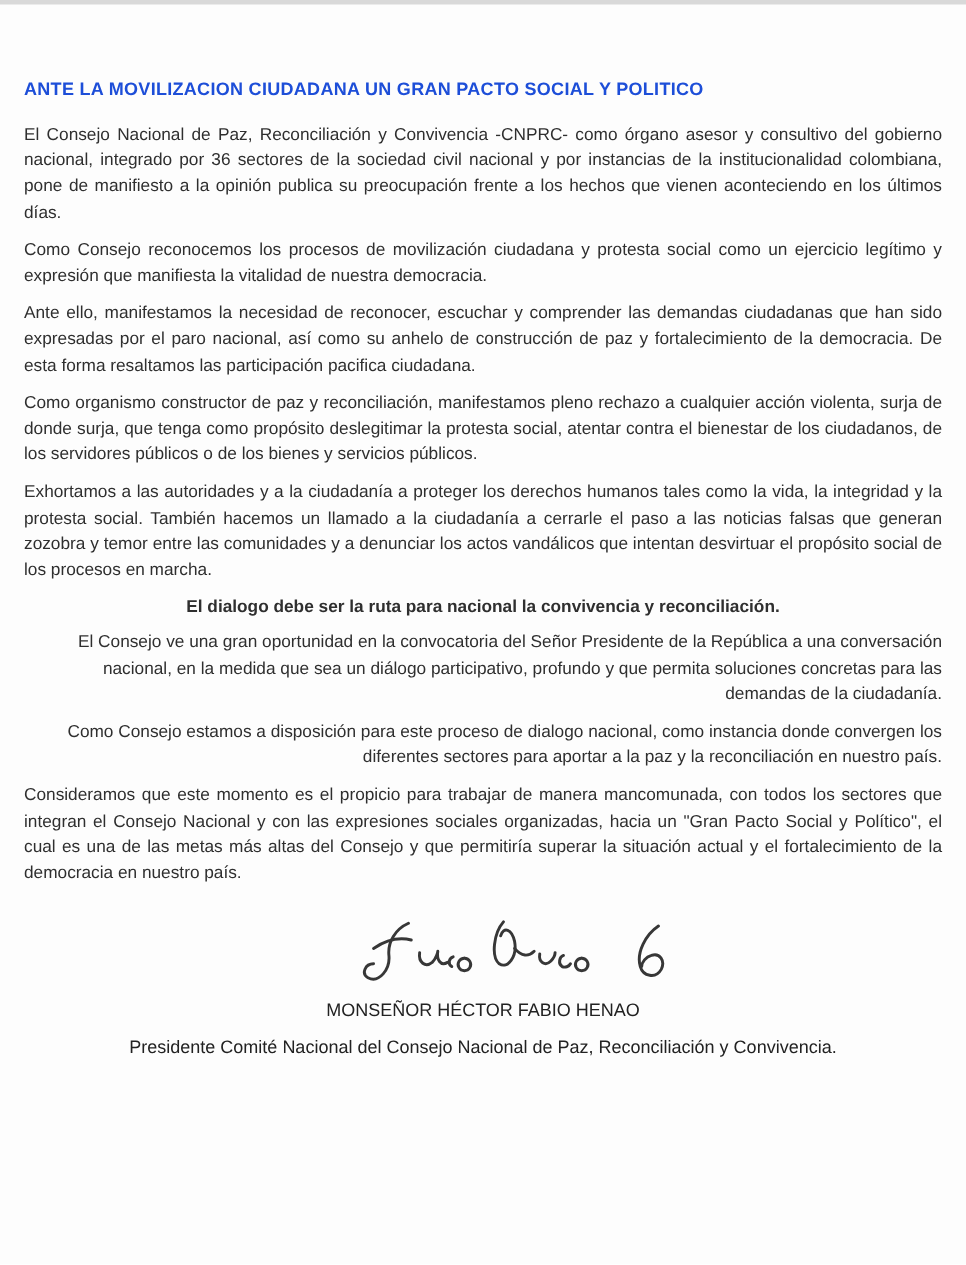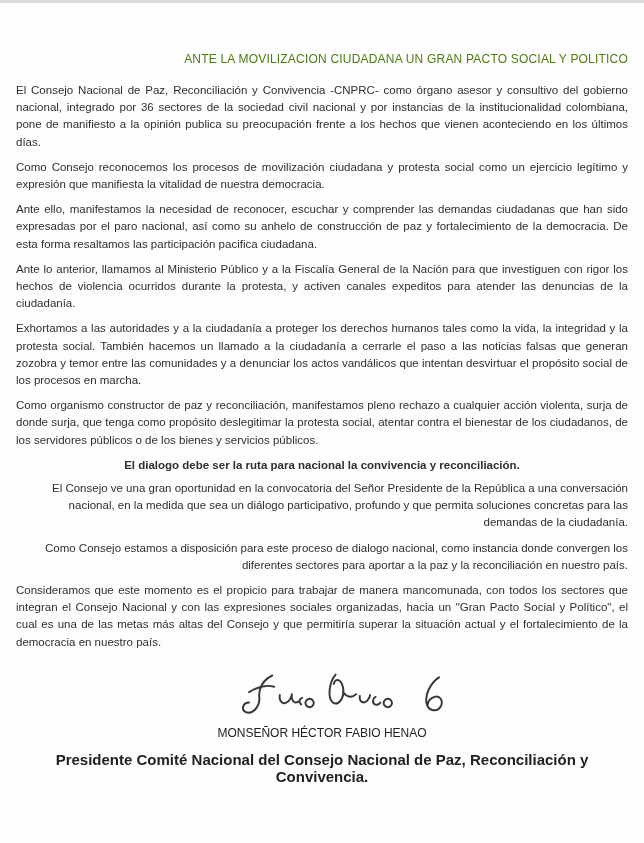--- a/index.html
+++ b/index.html
@@ -19,24 +19,24 @@
   
   .letterhead { text-align:center; color:#a8a8a8; user-select:none; }
   .lh1 { font-size:13px;   letter-spacing:1.6px; line-height:15px; }
   .lh2 { font-size:9.5px;  letter-spacing:1.2px; line-height:13px; }
   .lh3 { font-size:17.5px; letter-spacing:2.2px; line-height:20px; }
   .lh-rule { width:150px; height:3px; background:#4b4b4b; margin:4px auto 0 auto; }
 
   
   .doc-title {
     margin:9px 0 0 0;
-    text-align:right;
+    text-align:left;
     font-size:12px;
-    font-weight:normal;
-    color:#4d7c0f;
+    font-weight:bold;
+    color:#1d4ed8;
     letter-spacing:.2px;
   }
 
   
   .doc-body { margin-top:16px; font-size:11.5px; line-height:17.2px; }
   .doc-body p { margin:0 0 8px 0; text-align:justify; }
   .doc-body p.ragged { text-align:right; }
   .doc-body p.highlight {
     text-align:center;
     font-weight:bold;
@@ -49,40 +49,39 @@
   .signatory-name {
     margin-top:3px;
     text-align:center;
     font-size:12px;
     font-weight:normal;
     color:#222222;
   }
   .signatory-role {
     margin-top:11px;
     text-align:center;
-    font-size:15px;
-    font-weight:bold;
+    font-size:12px;
+    font-weight:normal;
     color:#222222;
   }
 </style>
 </head>
 <body>
 
 <div class="page">
 
 
   <h1 class="doc-title">ANTE LA MOVILIZACION CIUDADANA UN GRAN PACTO SOCIAL Y POLITICO</h1>
 
   <main class="doc-body">
     <p>El Consejo Nacional de Paz, Reconciliación y Convivencia -CNPRC- como órgano asesor y consultivo del gobierno nacional, integrado por 36 sectores de la sociedad civil nacional y por instancias de la institucionalidad colombiana, pone de manifiesto a la opinión publica su preocupación frente a los hechos que vienen aconteciendo en los últimos días.</p>
     <p>Como Consejo reconocemos los procesos de movilización ciudadana y protesta social como un ejercicio legítimo y expresión que manifiesta la vitalidad de nuestra democracia.</p>
     <p>Ante ello, manifestamos la necesidad de reconocer, escuchar y comprender las demandas ciudadanas que han sido expresadas por el paro nacional, así como su anhelo de construcción de paz y fortalecimiento de la democracia.  De esta forma resaltamos las participación pacifica ciudadana.</p>
-    <p>Ante lo anterior, llamamos al Ministerio Público y a la Fiscalía General de la Nación para que investiguen con rigor los hechos de violencia ocurridos durante la protesta, y activen canales expeditos para atender las denuncias de la ciudadanía.</p>
+    <p>Como organismo constructor de paz y reconciliación, manifestamos pleno rechazo a cualquier acción violenta, surja de donde surja, que tenga como propósito deslegitimar la protesta social, atentar contra el bienestar de los ciudadanos, de los servidores públicos o de los bienes y servicios públicos.</p>
     <p>Exhortamos a las autoridades y a la ciudadanía a proteger los derechos humanos tales como la vida, la integridad y la protesta social.  También hacemos un llamado a la ciudadanía a cerrarle el paso a las noticias falsas que generan zozobra y temor entre las comunidades y a denunciar los actos vandálicos que intentan desvirtuar el propósito social de los procesos en marcha.</p>
-    <p>Como organismo constructor de paz y reconciliación, manifestamos pleno rechazo a cualquier acción violenta, surja de donde surja, que tenga como propósito deslegitimar la protesta social, atentar contra el bienestar de los ciudadanos, de los servidores públicos o de los bienes y servicios públicos.</p>
     <p class="highlight">El dialogo debe ser la ruta para nacional la convivencia y reconciliación.</p>
     <p class="ragged">El Consejo ve una gran oportunidad en la convocatoria del Señor Presidente de la República a una conversación nacional, en la medida que sea un diálogo participativo, profundo y que permita soluciones concretas para las demandas de la ciudadanía.</p>
     <p class="ragged">Como Consejo estamos a disposición para este proceso de dialogo nacional, como instancia donde convergen los diferentes sectores para aportar a la paz y la reconciliación en nuestro país.</p>
     <p>Consideramos que este momento es el propicio para trabajar de manera mancomunada, con todos los sectores que integran el Consejo Nacional y con las expresiones sociales organizadas, hacia un "Gran Pacto Social y Político", el cual es una de las metas más altas del Consejo y que permitiría superar la situación actual y el fortalecimiento de la democracia en nuestro país.</p>
   </main>
 
   <figure class="signature-block" style="margin:18px 0 0 0;">
     <svg class="signature-svg" width="230" height="54" viewBox="0 0 230 58" fill="none" stroke="#1c1c1c" stroke-width="2.1" stroke-linecap="round" stroke-linejoin="round" opacity="0.88">
 
       <path d="M38 7 C29 11 23 20 24 30 C25 40 17 50 9 46 C4 43 7 36 13 36"></path>

